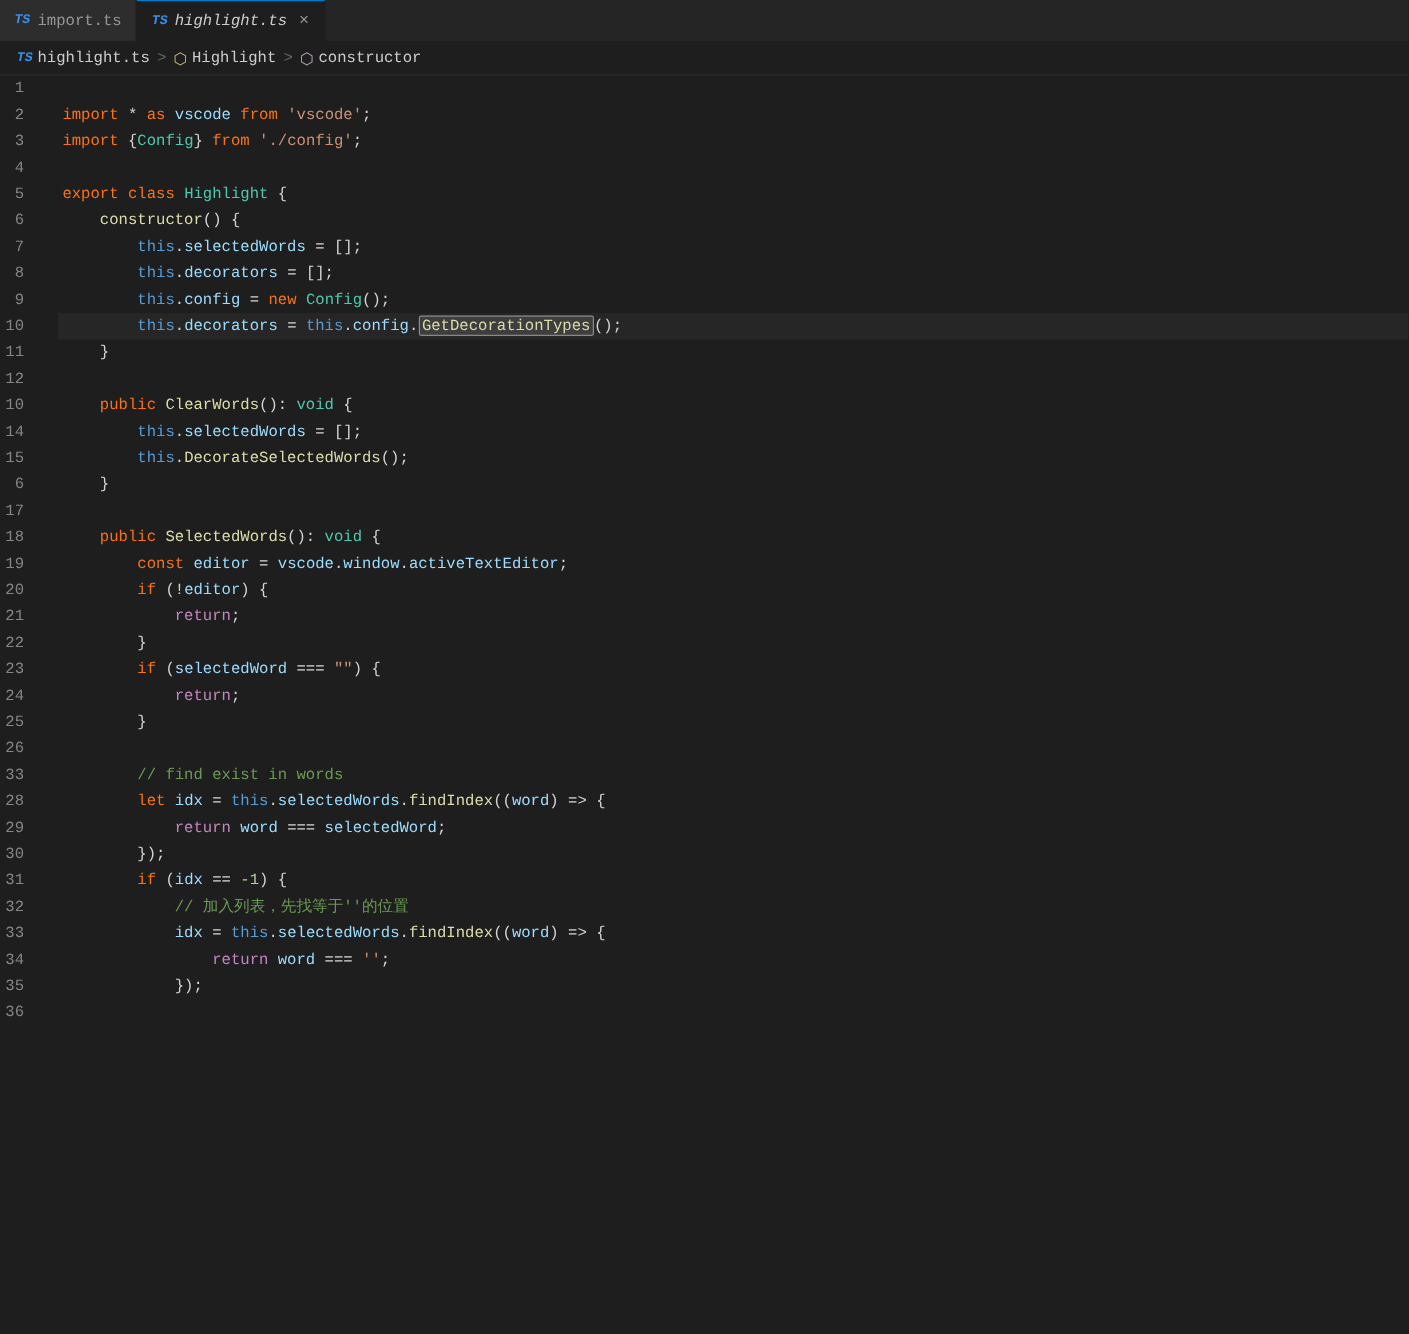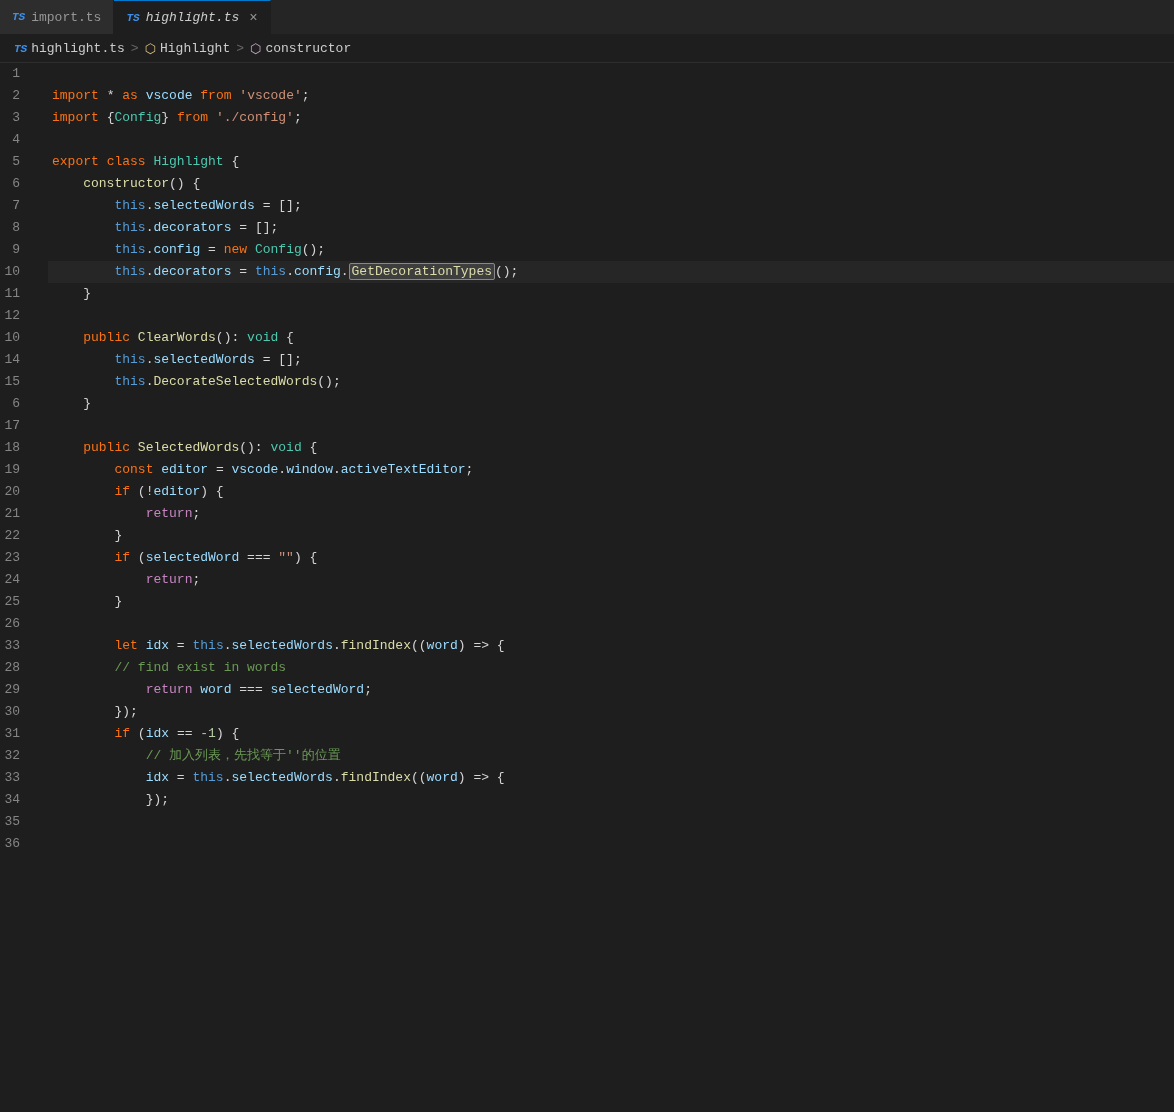--- a/index.html
+++ b/index.html
@@ -237,31 +237,32 @@
 
 
       <div class="code-line">        <span class="kw">if</span> <span class="punc">(</span><span class="var">selectedWord</span> <span class="op">===</span> <span class="str">""</span><span class="punc">) {</span></div>
 
       <div class="code-line">            <span class="kw2">return</span><span class="punc">;</span></div>
 
       <div class="code-line">        <span class="punc">}</span></div>
 
       <div class="code-line">&nbsp;</div>
 
+      <div class="code-line">        <span class="cmt">// find exist in words</span></div>
+
       <div class="code-line">        <span class="kw">let</span> <span class="var">idx</span> <span class="op">=</span> <span class="this">this</span><span class="punc">.</span><span class="prop">selectedWords</span><span class="punc">.</span><span class="fn">findIndex</span><span class="punc">((</span><span class="var">word</span><span class="punc">) =&gt; {</span></div>
 
-      <div class="code-line">        <span class="cmt">// find exist in words</span></div>
-
       <div class="code-line">            <span class="kw2">return</span> <span class="var">word</span> <span class="op">===</span> <span class="var">selectedWord</span><span class="punc">;</span></div>
 
       <div class="code-line">        <span class="punc">});</span></div>
 
       <div class="code-line">        <span class="kw">if</span> <span class="punc">(</span><span class="var">idx</span> <span class="op">==</span> <span class="num">-1</span><span class="punc">) {</span></div>
 
       <div class="code-line">            <span class="cmt">// 加入列表，先找等于''的位置</span></div>
 
       <div class="code-line">            <span class="var">idx</span> <span class="op">=</span> <span class="this">this</span><span class="punc">.</span><span class="prop">selectedWords</span><span class="punc">.</span><span class="fn">findIndex</span><span class="punc">((</span><span class="var">word</span><span class="punc">) =&gt; {</span></div>
 
+      <div class="code-line">                <span class="kw2">return</span> <span class="var">word</span> <span class="op">===</span> <span class="str">''</span><span class="punc">;</span></div>
 
       <div class="code-line">            <span class="punc">});</span></div>
     </div>
   </div>
 </div>
 
 </body></html>

